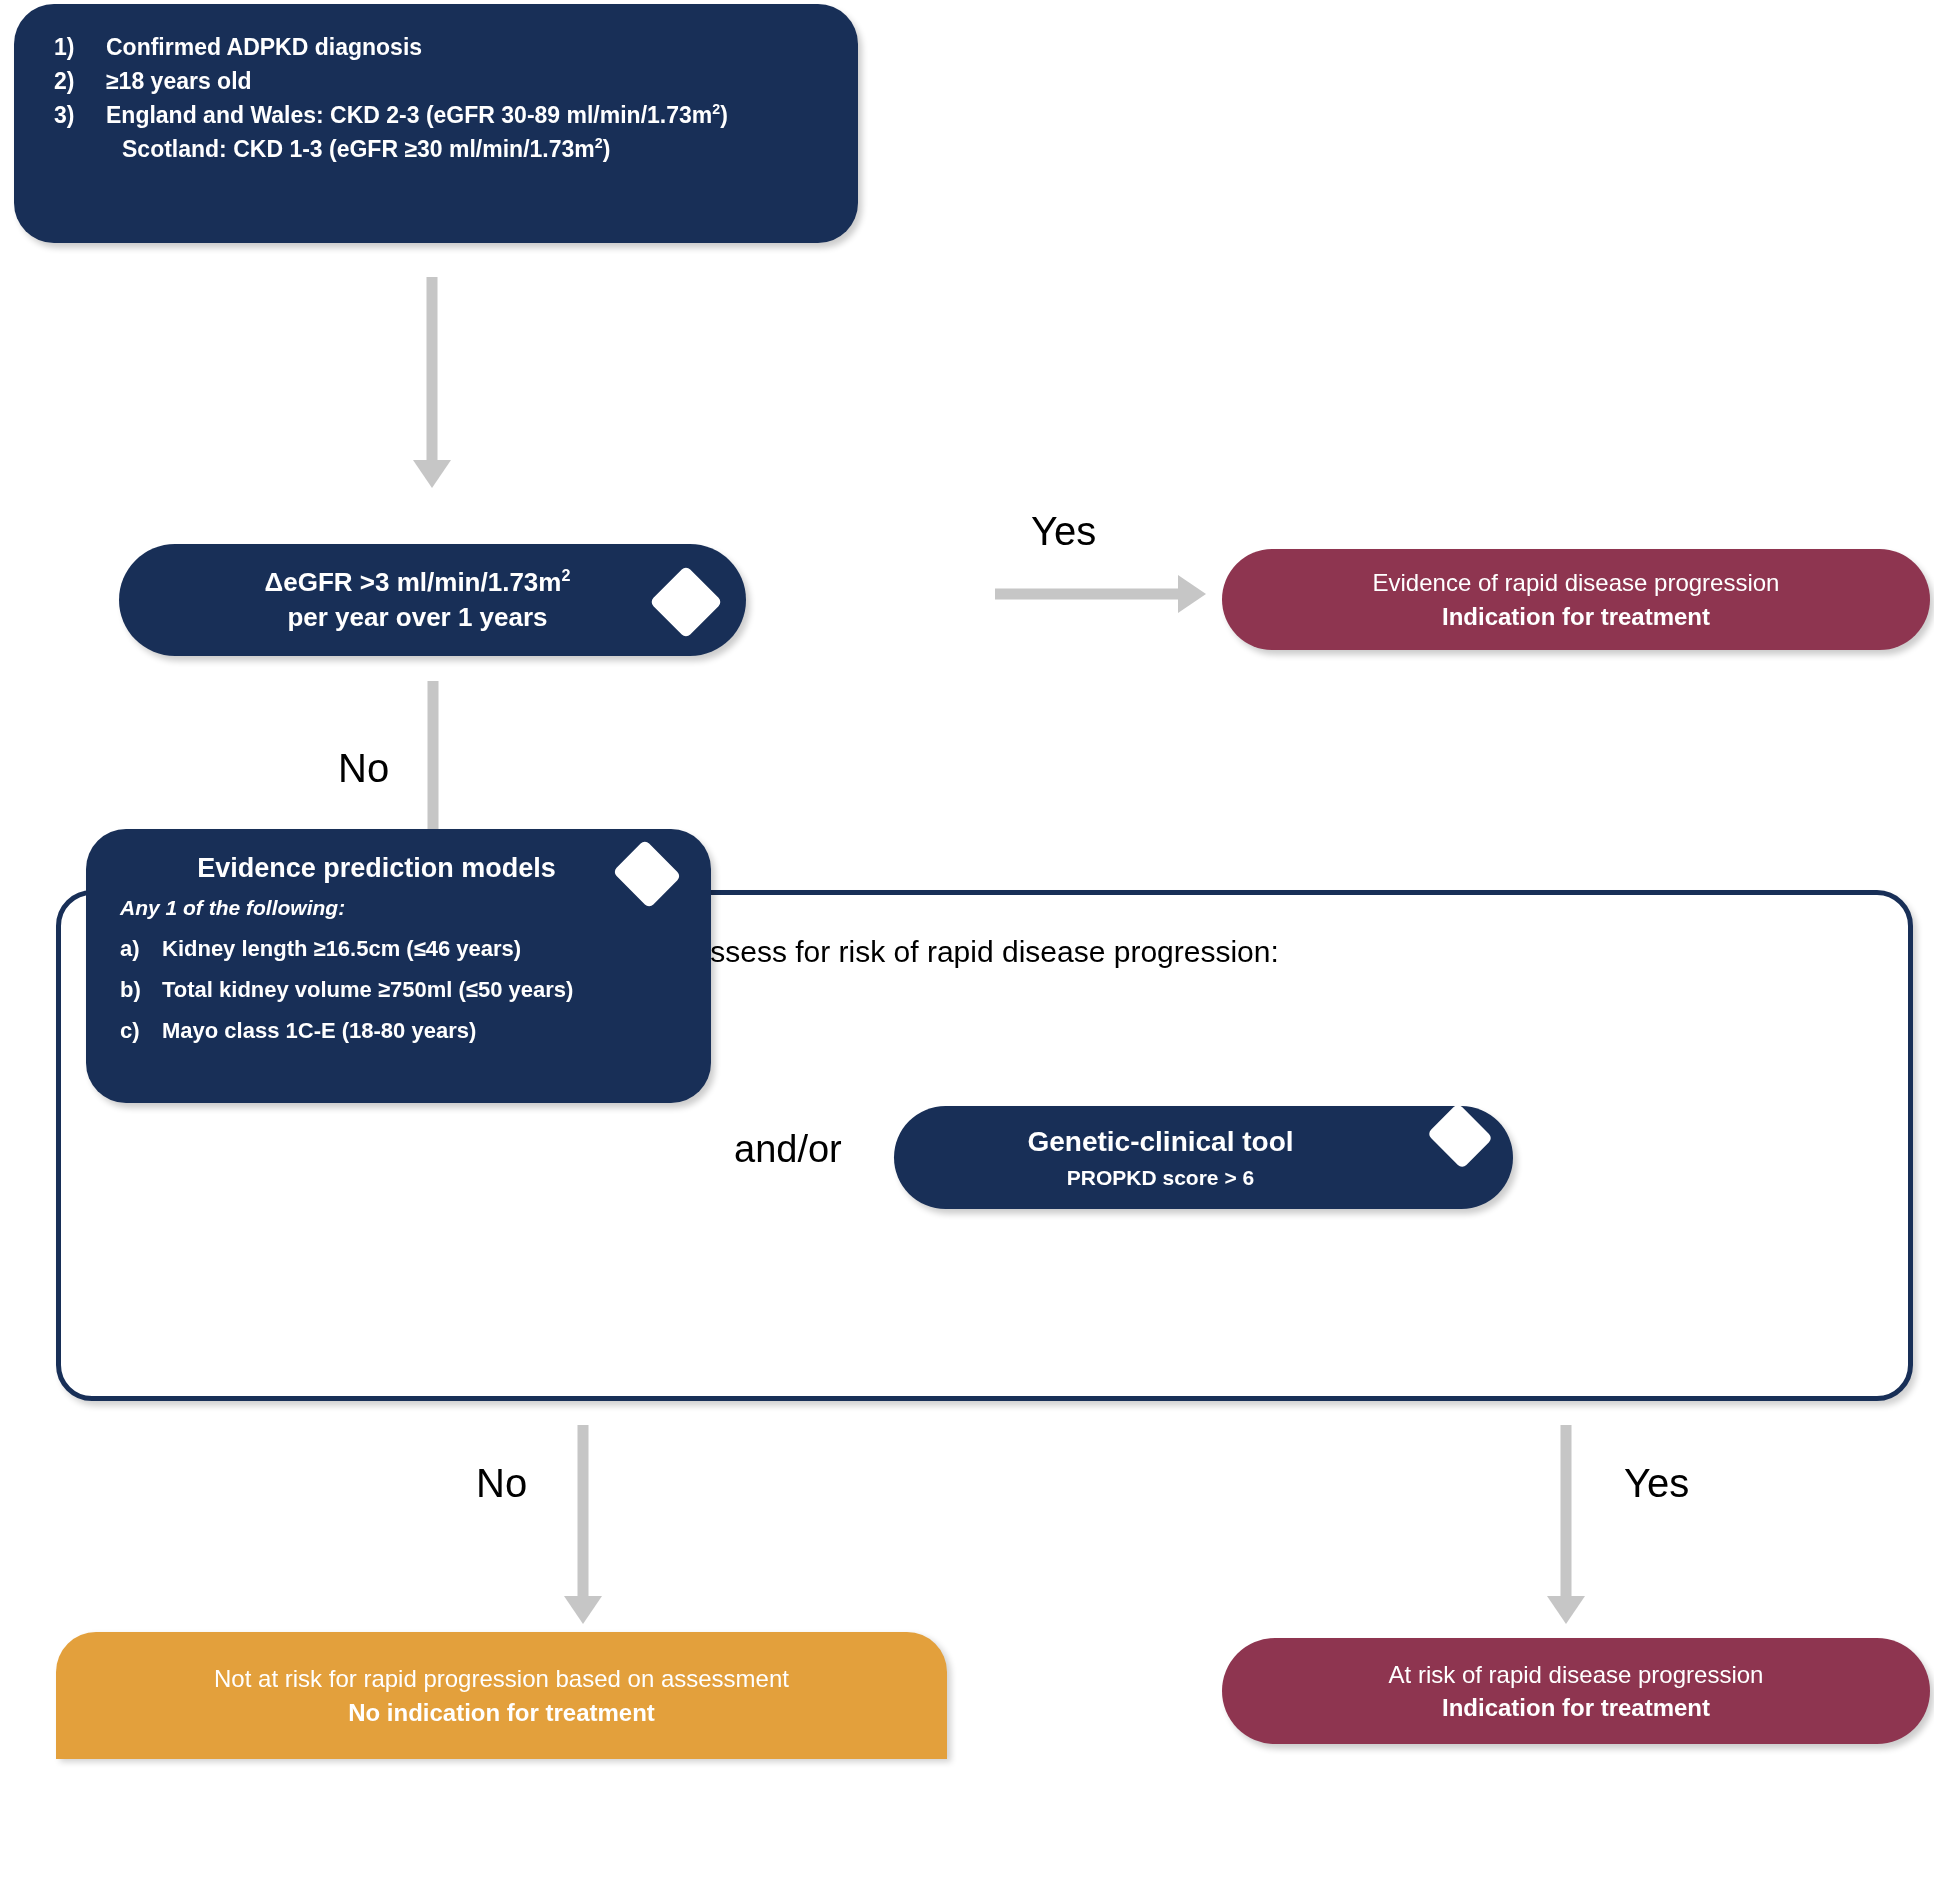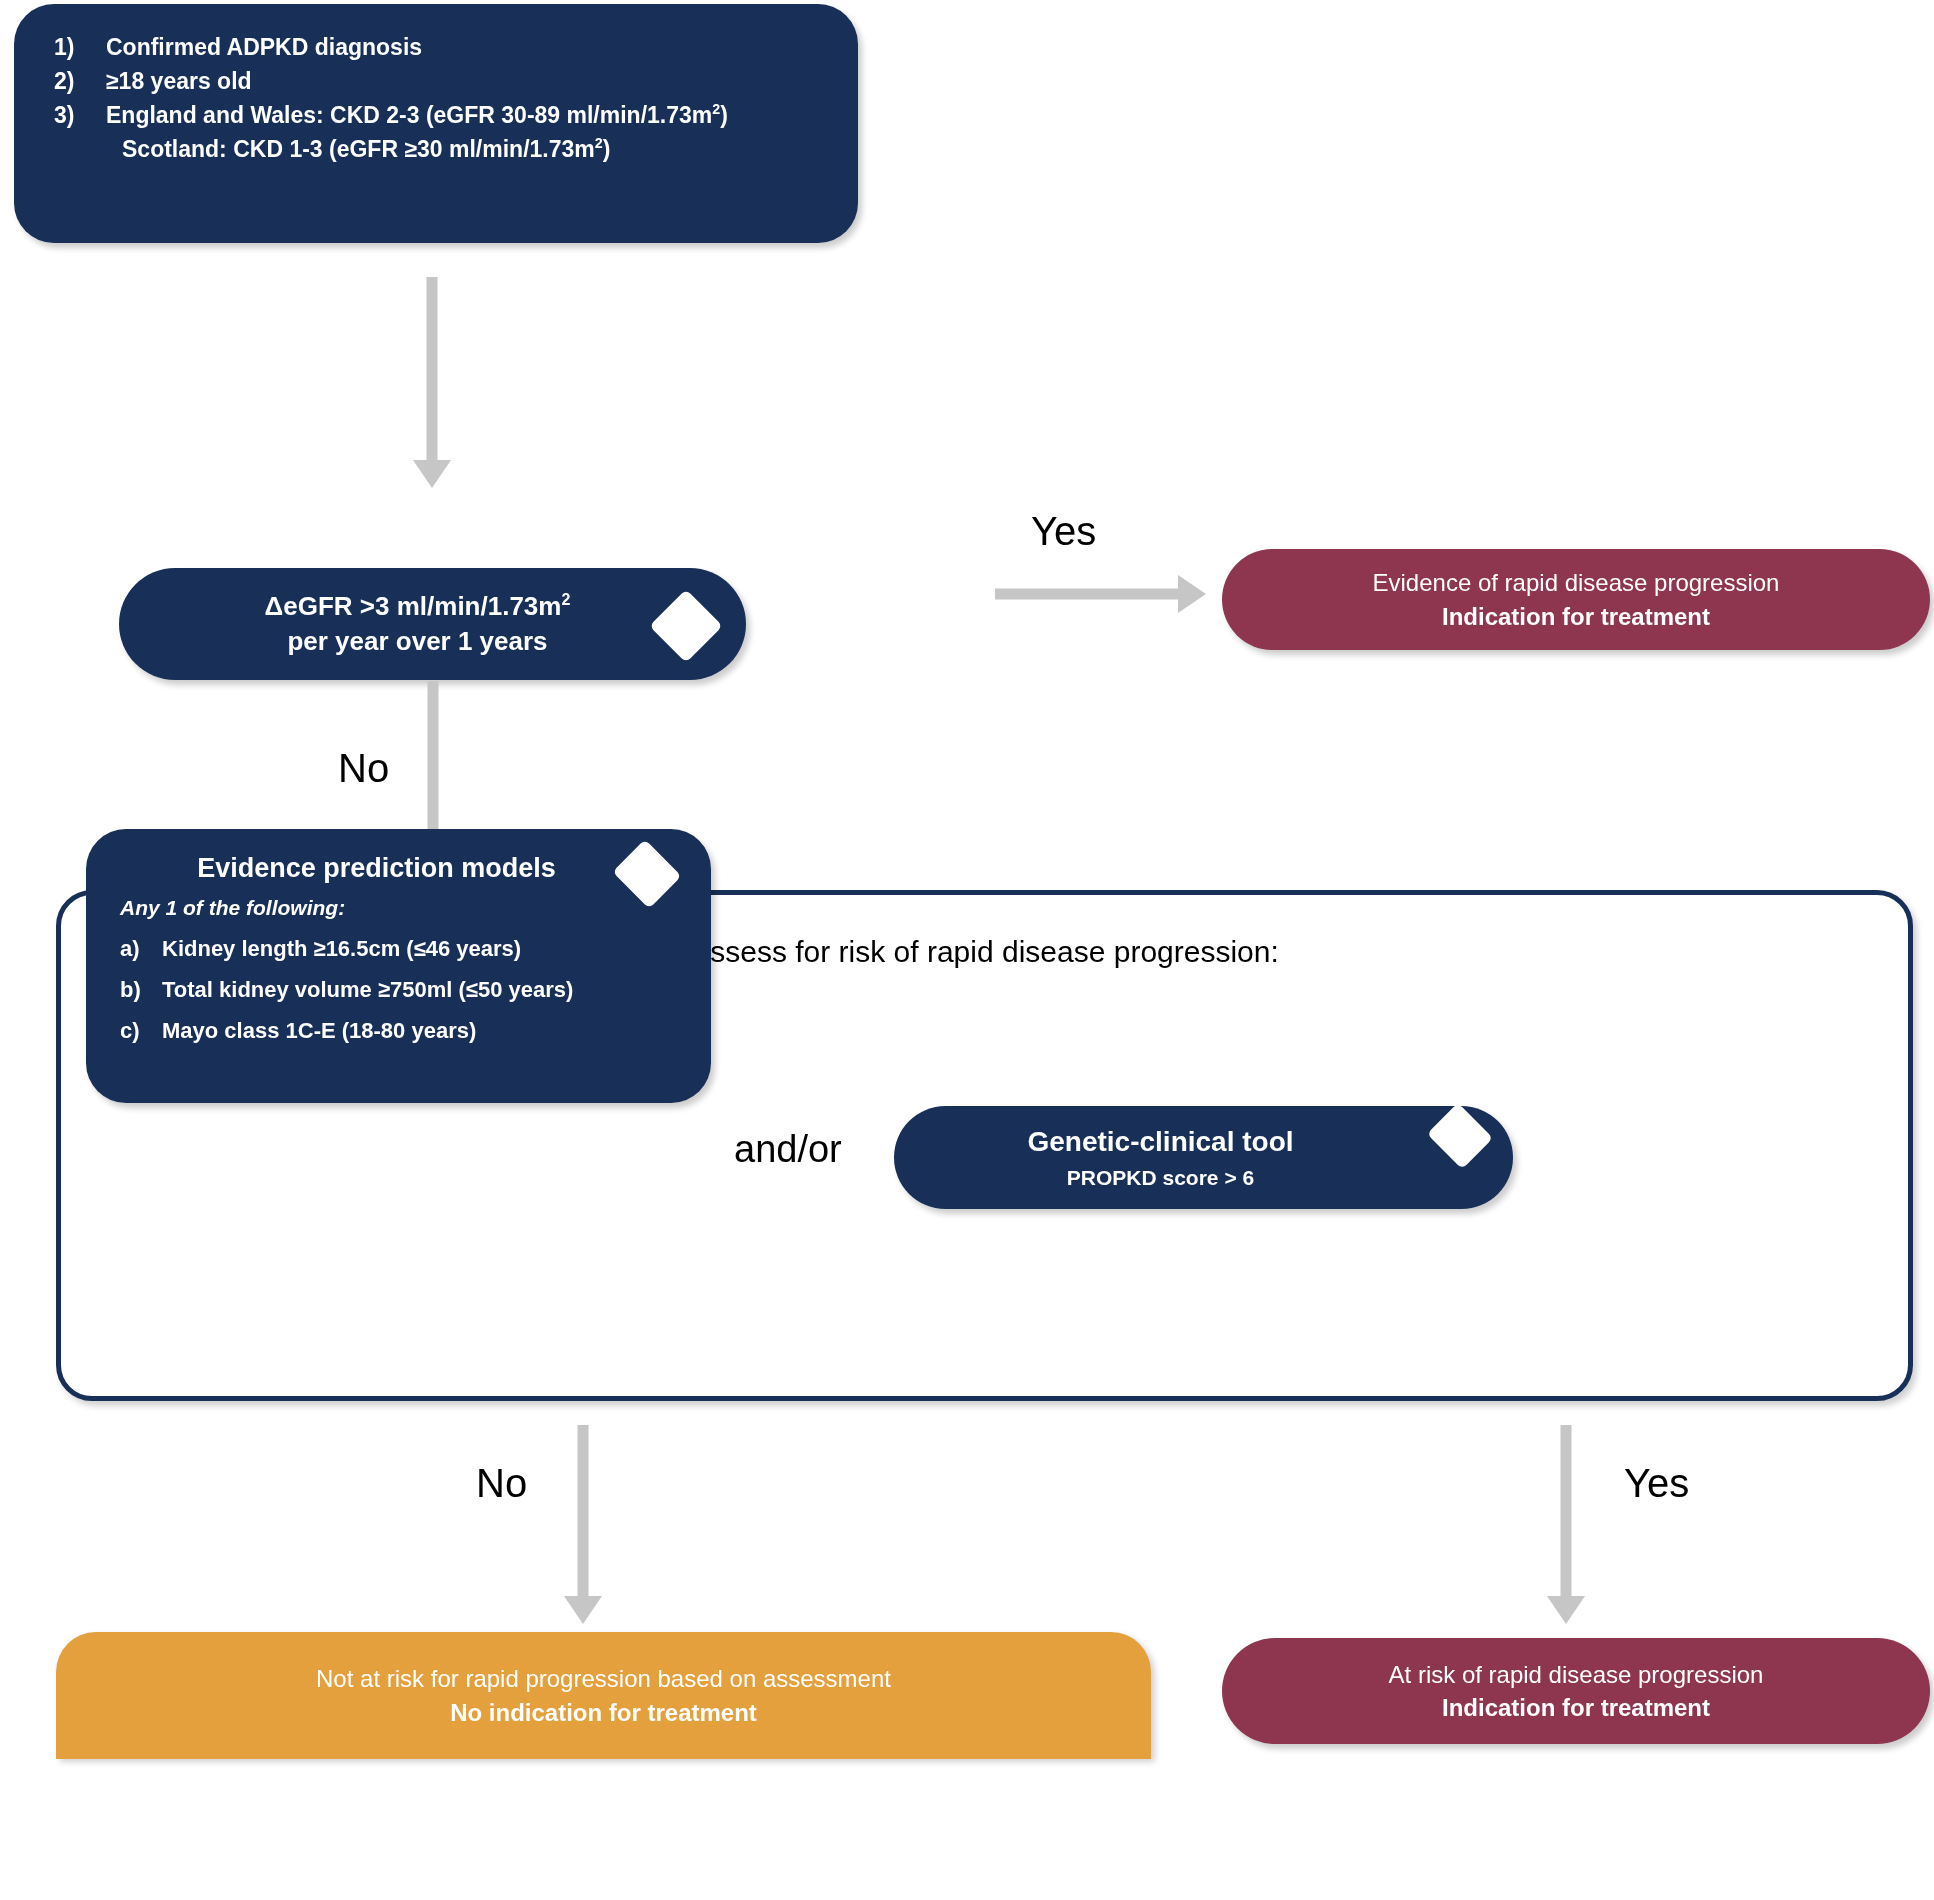--- a/index.html
+++ b/index.html
@@ -36,21 +36,21 @@
   }
   #criteria-card li .num{width:52px;flex:0 0 52px;}
   #criteria-card li .txt{flex:1 1 auto;}
   #criteria-card .sub{
     font-size:23px;font-weight:bold;line-height:1.48;margin-left:68px;
   }
   sup{font-size:.62em;vertical-align:super;line-height:0;}
 
   
   #decision-egfr{
-    left:119px;top:568px;width:627px;height:112px;
+    left:119px;top:544px;width:627px;height:112px;
     text-align:left;align-items:center;
     font-size:26px;font-weight:bold;line-height:1.35;padding-right:30px;
   }
   .diamond{
     position:absolute;width:58px;height:50px;background:#ffffff;
     transform:rotate(45deg) skew(6deg,6deg);
     border-radius:5px;
   }
   #decision-egfr .diamond{right:34px;top:32px;transform:rotate(45deg);width:52px;height:52px;border-radius:6px;}
 
@@ -112,21 +112,21 @@
     position:absolute;
   }
   #genetic-pill .gwrap{position:relative;width:100%;}
   #genetic-pill .head{font-size:28px;font-weight:bold;padding-right:86px;}
   #genetic-pill .sub{font-size:21px;font-weight:bold;padding-right:86px;margin-top:8px;}
   #genetic-pill .diamond{right:28px;top:-12px;transform:rotate(45deg);width:50px;height:44px;border-radius:6px;}
 
   
   #orange-stack{left:56px;top:1632px;width:1095px;height:267px;position:absolute;}
   #orange-main{
-    position:absolute;left:0;top:0;width:1095px;height:127px;
+    position:absolute;left:0;top:0;width:891px;height:127px;
     border-radius:40px 40px 0 0;text-align:center;align-items:center;
     font-size:24px;line-height:1.4;
     box-shadow:4px 3px 6px rgba(0,0,0,.18);
   }
   #orange-main .b{font-weight:bold;}
   #orange-sub{
     position:absolute;left:0;top:127px;width:1095px;height:131px;
     border-radius:0 0 40px 40px;text-align:center;align-items:center;
     font-size:24px;line-height:1.45;
     box-shadow:4px 5px 6px rgba(0,0,0,.18);

